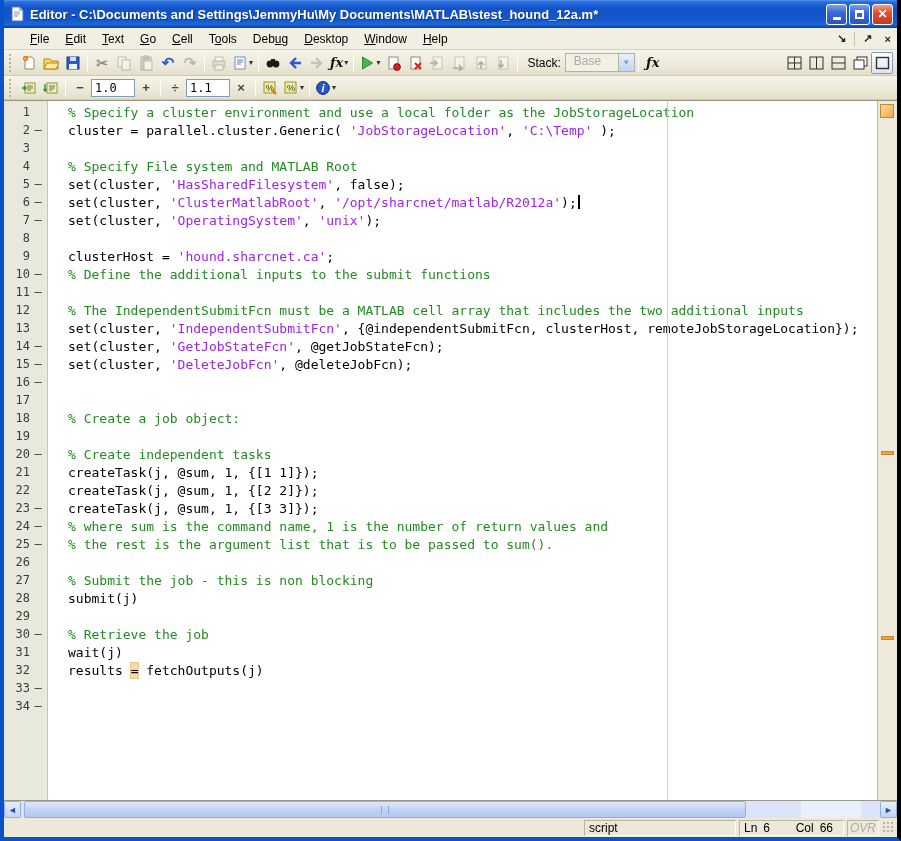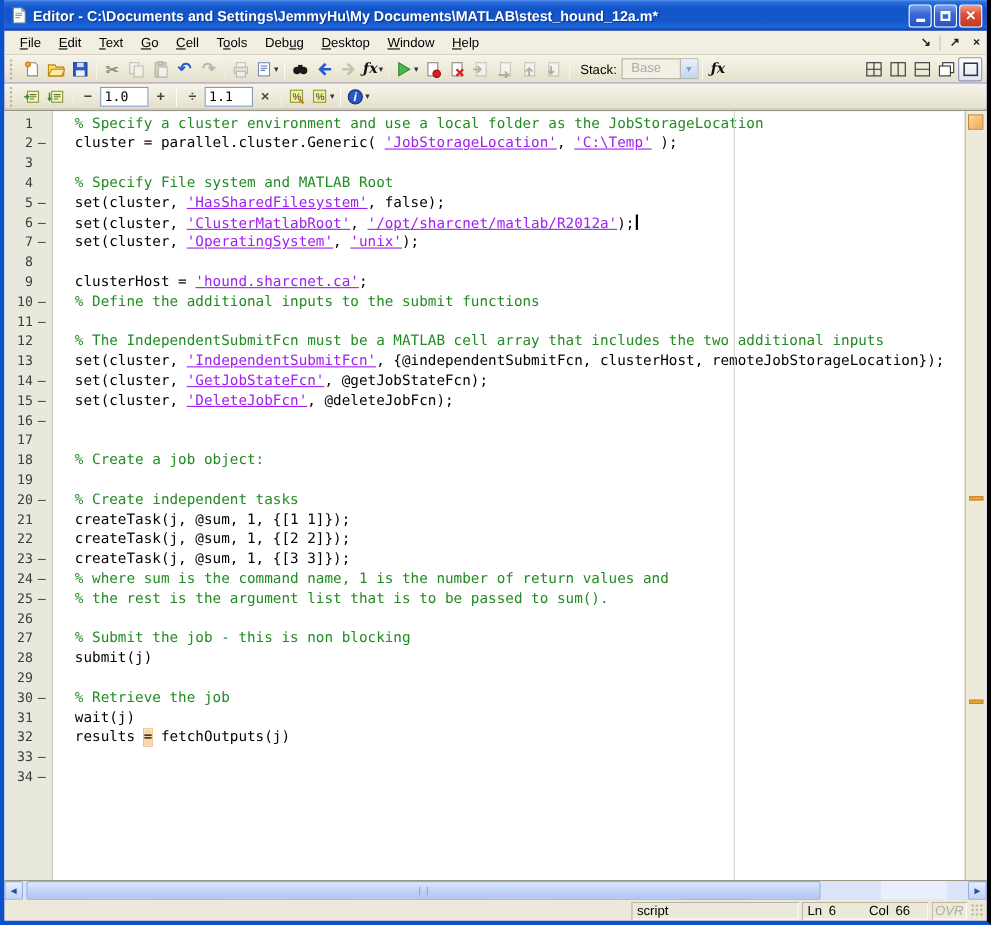--- a/index.html
+++ b/index.html
@@ -17,21 +17,21 @@
     white-space:nowrap; overflow:hidden; flex:1; }
   .winbtn { width:21px; height:21px; margin-left:2px; border:1px solid #fff; border-radius:3px;
     display:flex; align-items:center; justify-content:center; color:#fff; font-size:12px; font-weight:bold;
     background:linear-gradient(180deg,#7ba1ea 0%,#3969d8 40%,#2a55be 100%); }
   .winbtn.close { background:linear-gradient(180deg,#f0a08a 0%,#e05038 40%,#c03a20 100%); }
   .winbtn .min-glyph { width:8px; height:3px; background:#fff; margin-top:8px; }
   .winbtn .max-glyph { width:9px; height:9px; border:2px solid #fff; border-top-width:3px; }
 
   
   .menubar { height:22px; flex:0 0 22px; background:#f1efe2; border-bottom:1px solid #d8d4c0;
-    display:flex; align-items:center; font-size:12px; padding-left:6px; }
+    display:flex; align-items:center; font-size:12px; padding-left:18px; }
   .menu-item { padding:2px 8px; color:#000; }
   .menu-item u { text-decoration:underline; }
   .menubar .mspacer { flex:1; }
   .mico { padding:0 6px; font-size:11px; color:#222; font-weight:bold; }
   .msep { width:1px; height:14px; background:#c6c3ae; margin:0 2px; }
 
   
   .toolbar { background:linear-gradient(180deg,#f6f4ea 0%,#ece9d8 60%,#e3dfca 100%);
     border-bottom:1px solid #cfcbb4; display:flex; align-items:center; padding:0 4px; }
   .toolbar1 { height:26px; flex:0 0 26px; }
@@ -64,21 +64,21 @@
   .gutter { flex:0 0 44px; background:#e9e8dd; border-right:1px solid #c9c6b2; padding-top:4px;
     font-family:"DejaVu Sans Mono",monospace; font-size:12px; color:#3c3c3c; }
   .gr { height:18px; display:flex; }
   .gr .ln { width:26px; text-align:right; }
   .gr .dash { width:16px; text-align:center; color:#333; }
   .codecol { flex:1; position:relative; padding:4px 0 0 20px; overflow:hidden;
     font-family:"DejaVu Sans Mono",monospace; font-size:13px; }
   .cr { height:18px; white-space:pre; }
   .seg-k { color:#000; }
   .seg-c { color:#228b22; }
-  .seg-s { color:#a020f0;text-decoration:underline; }
+  .seg-s { color:#a020f0; }
   .seg-h { color:#000; background:#f8d8ae; box-shadow:0 0 0 1px #eec488; }
   .caret { display:inline-block; width:2px; height:14px; background:#000; vertical-align:-2px; margin-left:1px; }
   .guide-line { position:absolute; top:0; bottom:0; left:619px; width:1px; background:#d0d0d0; }
   .msgbar { flex:0 0 20px; background:#eeeadb; border-left:1px solid #b8b5a2; position:relative; }
   .mlint-indicator { position:absolute; top:3px; left:2px; width:14px; height:14px;
     background:linear-gradient(135deg,#fbd9a0,#f2a84e); border:1px solid #c08a30; }
   .mlint-marker { position:absolute; left:3px; width:13px; height:4px; background:#eda43c; border:1px solid #c88828; }
 
   
   .hscroll { flex:0 0 17px; display:flex; background:#dde6fa; border-top:1px solid #9a9884; }
@@ -91,21 +91,21 @@
   .hthumb .ridges { position:absolute; left:50%; top:4px; width:8px; height:8px; margin-left:-4px;
     border-left:1px solid #8aa6de; border-right:1px solid #8aa6de; }
 
   
   .statusbar { flex:0 0 19px; background:#ece9d8; display:flex; align-items:center; font-size:12px;
     padding:1px 2px 1px 4px; }
   .sb-spacer { flex:1; }
   .sb-field { height:16px; display:flex; align-items:center; padding:0 5px;
     box-shadow:inset 1px 1px 0 #b8b5a2, inset -1px -1px 0 #fff; margin-right:3px; }
   .sb-script { width:152px; }
-  .sb-lncol { width:115px; }
+  .sb-lncol { width:105px; }
   .sb-lncol span { margin-right:6px; }
   .sb-ovr { width:32px; color:#b0ada0; justify-content:center;font-style:italic; }
   .sb-grip { width:12px; height:12px; margin-left:1px;
     background:radial-gradient(circle at 30% 30%, #b8b5a2 1px, transparent 1.2px) 0 0/4px 4px; }
 </style>
 </head>
 <body>
 
 <div class="window">
 

